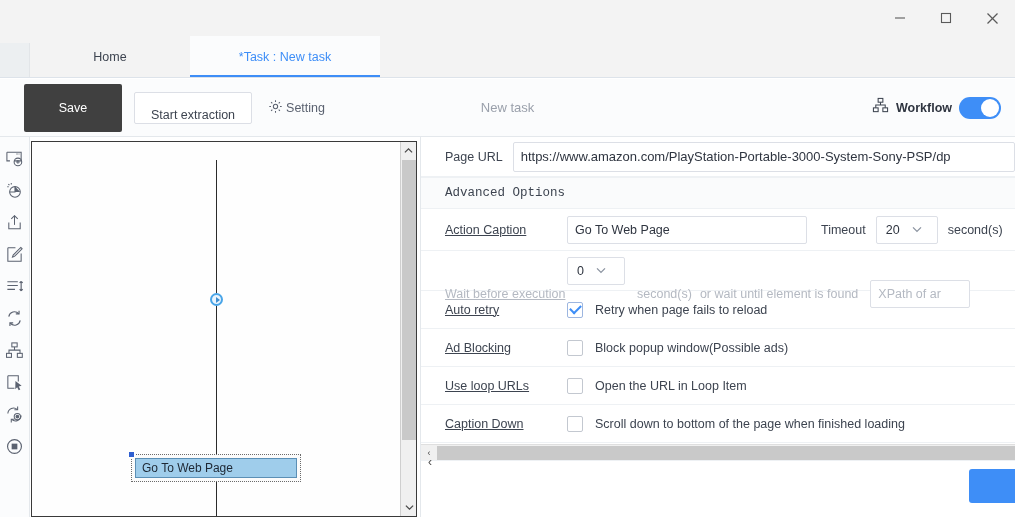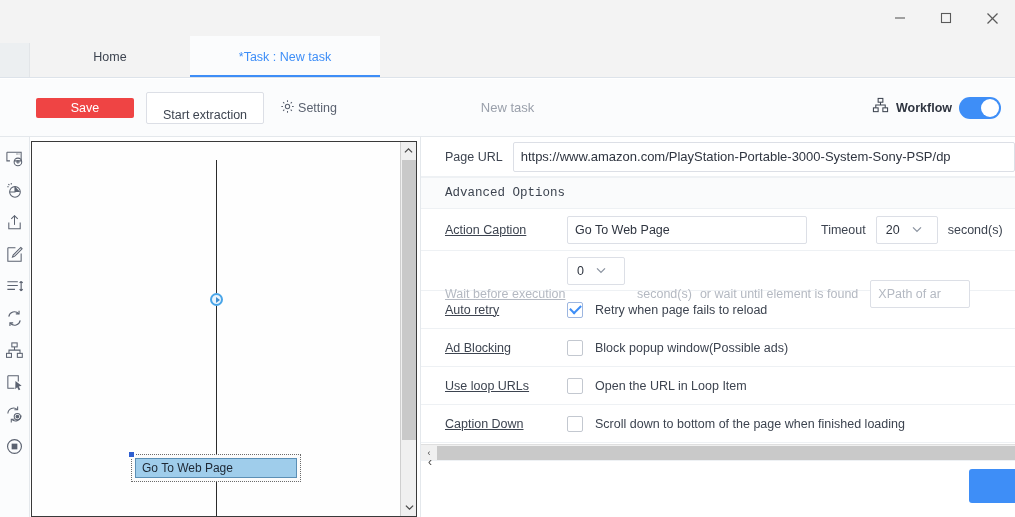--- a/index.html
+++ b/index.html
@@ -48,21 +48,21 @@
     height: 2px; background: #3e8ef7;
   }
 
   
   .toolbar {
     position: absolute; left: 0; top: 79px; width: 1015px; height: 58px;
     background: #fbfcfd; border-bottom: 1px solid #e4e8ec;
     display: flex; align-items: center;
   }
   .btn-save {
-    margin-left: 36px; width: 98px; height: 20px; background: #ef4444; color: #fff;
+    margin-left: 24px; width: 98px; height: 48px; background: #404040; color: #fff;
     border: none; border-radius: 2px; font-size: 12.5px;
     font-family: "Liberation Sans", sans-serif; cursor: pointer;
   }
   .btn-extract {
     margin-left: 12px; height: 32px; padding: 15px 16px; background: #fff; color: #3d4450;
     border: 1px solid #dcdfe6; border-radius: 2px; font-size: 12.5px;
     font-family: "Liberation Sans", sans-serif; cursor: pointer;
   }
   .btn-setting {
     margin-left: 16px; height: 32px; display: flex; align-items: center; gap: 3px;

